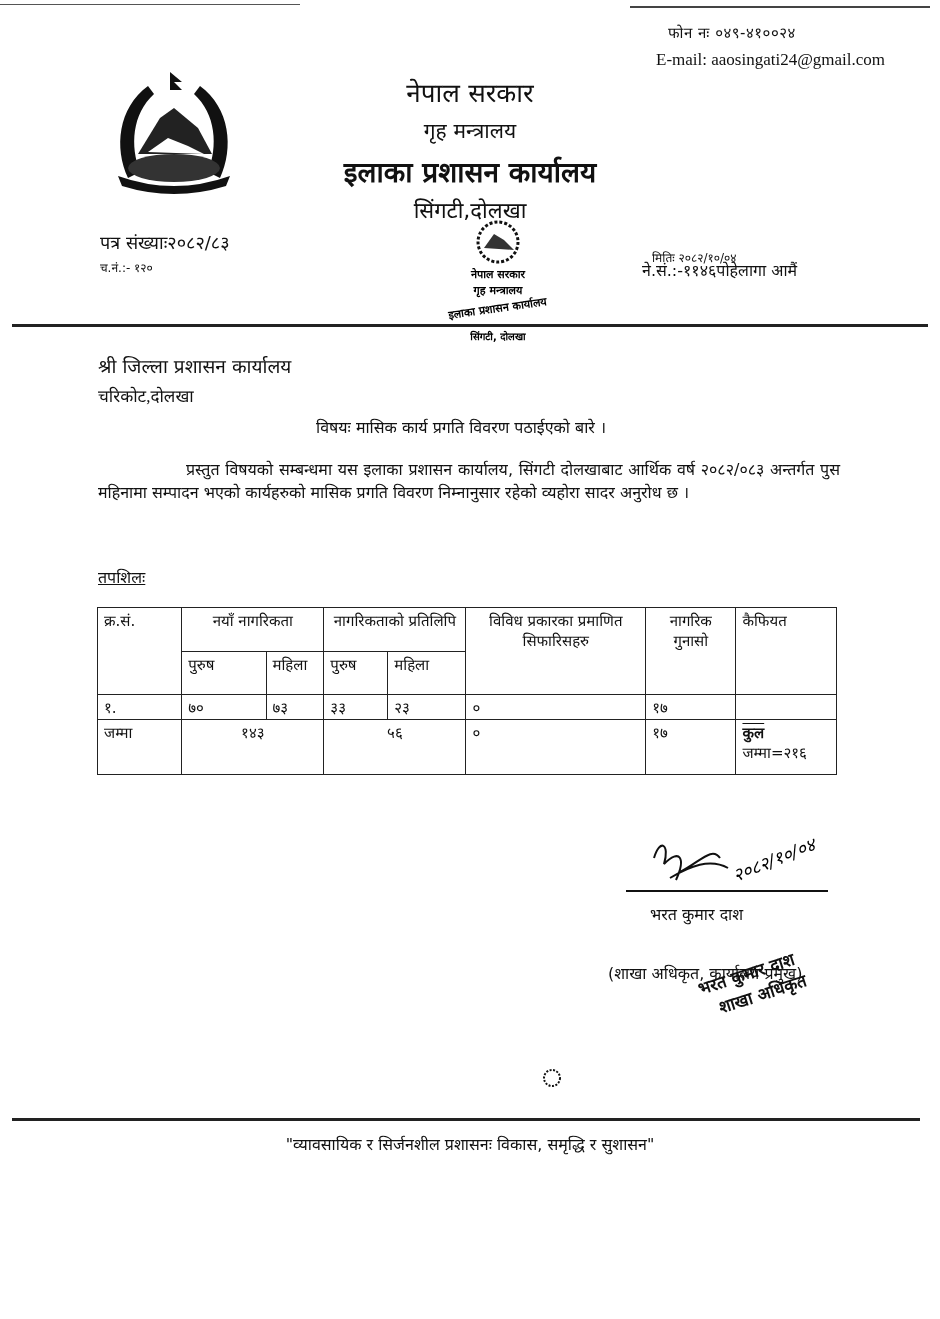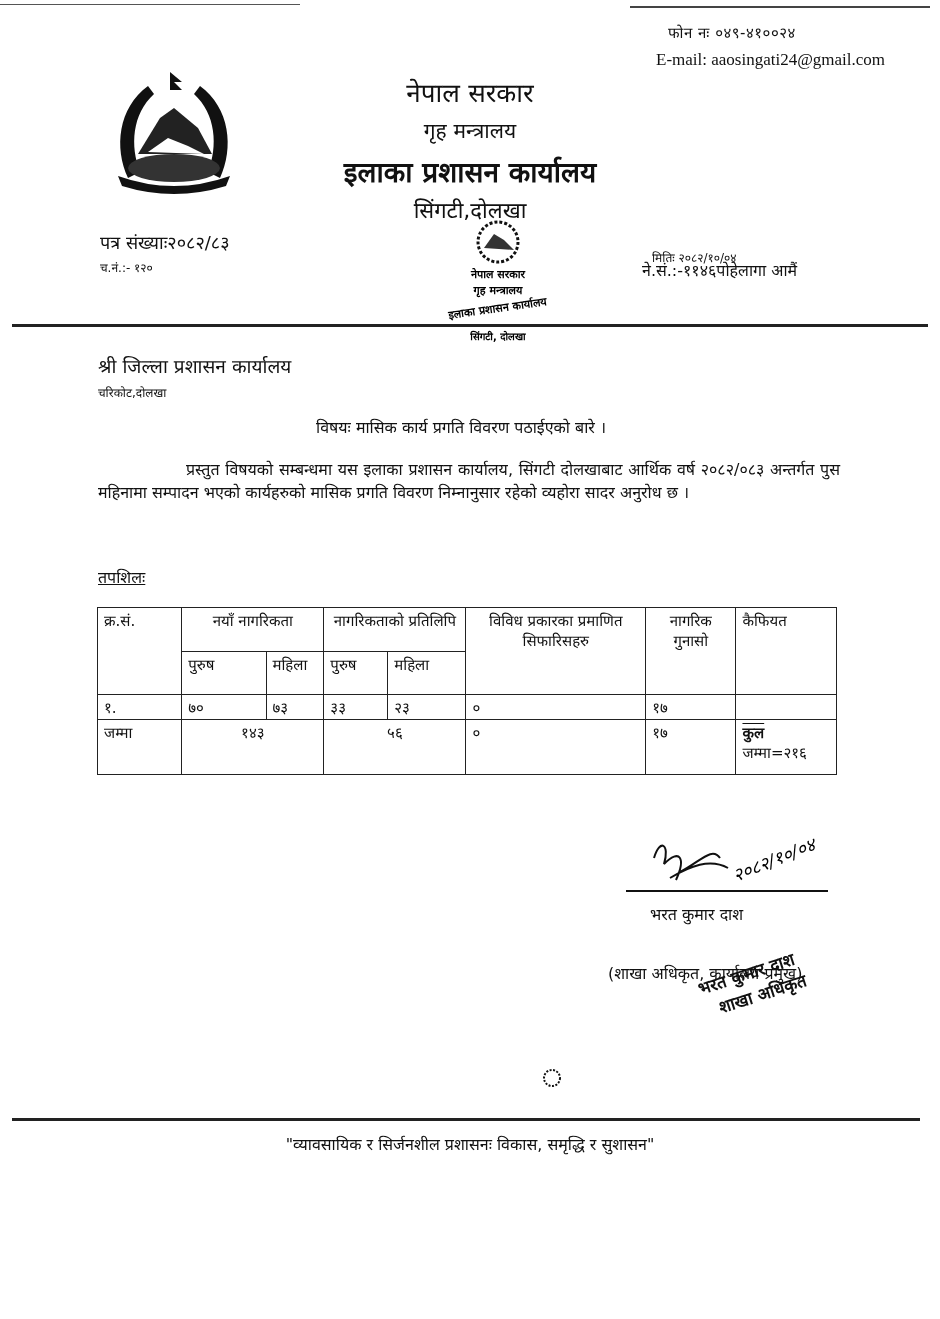--- a/index.html
+++ b/index.html
@@ -17,21 +17,21 @@
   .h2 { left: 0; width: 940px; text-align: center; top: 116px; font-size: 21px; }
   .h3 { left: 0; width: 940px; text-align: center; top: 152px; font-size: 28px; font-weight: bold; }
   .h4 { left: 0; width: 940px; text-align: center; top: 194px; font-size: 22px; }
   .ref1 { left: 100px; top: 230px; font-size: 18px; }
   .ref2 { left: 100px; top: 259px; font-size: 12px; }
   .date1 { left: 652px; top: 230px; font-size: 12px; margin-top: 19px; }
   .date2 { left: 642px; top: 259px; font-size: 16px; }
   .seal { left: 428px; top: 218px; width: 140px; height: 128px; }
   .main-rule { left: 12px; top: 324px; width: 916px; height: 3px; background: #222; }
   .addr1 { left: 98px; top: 353px; font-size: 19px; }
-  .addr2 { left: 98px; top: 384px; font-size: 12px; }
+  .addr2 { left: 98px; top: 384px; font-size: 17px; font-family: Liberation Serif, serif; }
   .subject { left: 316px; top: 416px; font-size: 16px; }
   .para { left: 98px; top: 458px; width: 742px; font-size: 16px; line-height: 23px; text-align: justify; text-indent: 88px; }
   .tapsil { left: 98px; top: 566px; font-size: 16px; text-decoration: underline; }
   table.t { position: absolute; left: 97px; top: 607px; width: 740px; border-collapse: collapse; font-size: 15px; }
   table.t td { border: 1px solid #222; padding: 2px 6px; vertical-align: top; margin-left: 16px; }
   .c { text-align: center; }
   .sigline { left: 626px; top: 890px; width: 202px; height: 2px; background: #111; }
   .signature { left: 640px; top: 818px; width: 210px; height: 80px; }
   .signame { left: 650px; top: 903px; font-size: 16px; }
   .sigtitle { left: 608px; top: 934px; font-size: 16px; margin-top: 28px; }

